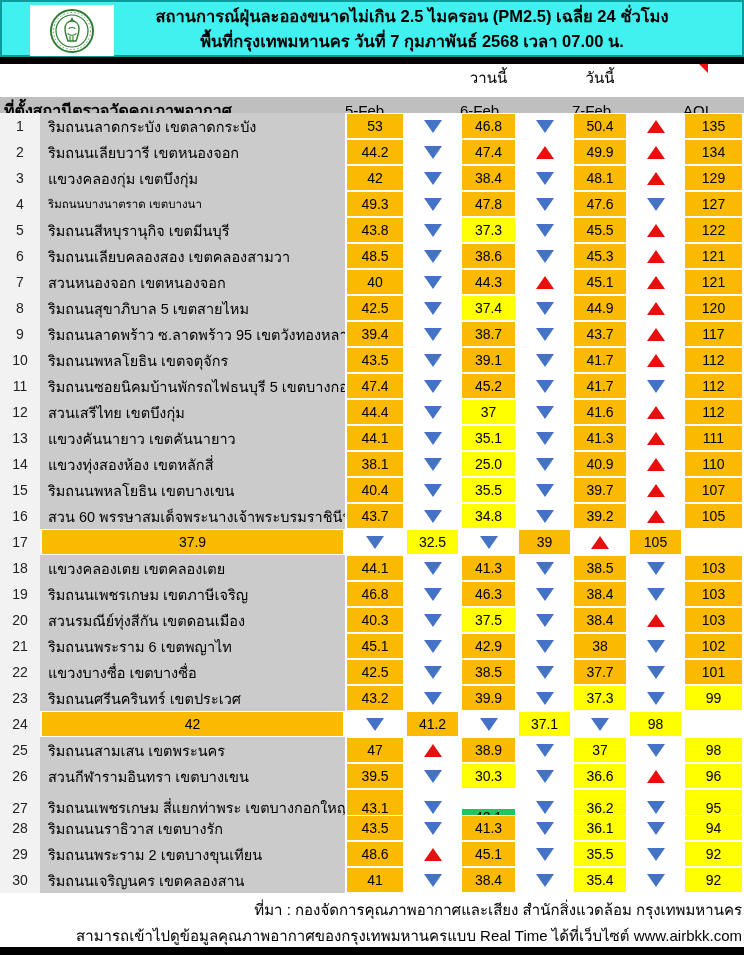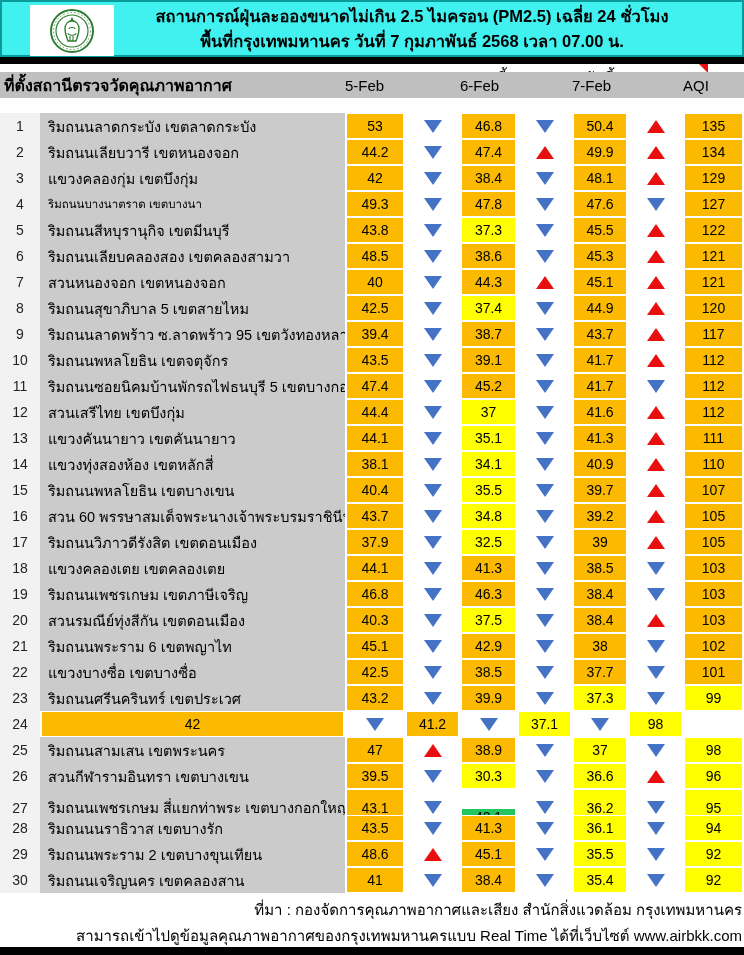--- a/index.html
+++ b/index.html
@@ -31,21 +31,21 @@
   .subheader{ position:absolute; left:0; top:64px; width:708px; height:23px; background:#fff; }
   .sub-label{ position:absolute; top:2px; font-size:15px; text-align:center; }
   .sub-yesterday{ left:460px; width:57px; }
   .sub-today{ left:572px; width:56px; }
   .corner-marker{
     position:absolute; right:0; top:0; width:0; height:0;
     border-top:9px solid #E80F0F; border-left:9px solid transparent;
   }
   
   .col-header{
-    position:absolute; left:0; top:72px; width:744px; height:26px; background:#BFBFBF;
+    position:absolute; left:0; top:97px; width:744px; height:26px; background:#BFBFBF;
     display:grid; grid-template-columns:40px 305px 60px 55px 57px 55px 56px 55px 61px;
     align-items:center;
   }
   .col-station{ grid-column:1 / span 2; font-size:16px; font-weight:bold; padding-left:4px; }
   .col-date{ font-size:15px; text-align:left; }
   .col-d1{ grid-column:3; } .col-d2{ grid-column:5; } .col-d3{ grid-column:7; } .col-aqi{ grid-column:9; }
   
   .rows{ position:absolute; left:0; top:113px; width:744px; }
   .row{
     display:grid; grid-template-columns:40px 305px 60px 55px 57px 55px 56px 55px 61px;
@@ -454,21 +454,21 @@
     <div class="row">
       <div class="cell-no">14</div>
       <div class="cell-station">แขวงทุ่งสองห้อง เขตหลักสี่</div>
       <div class="cell-val">
           <div class="inner" style="background: rgb(251, 186, 0);">38.1</div>
         </div>
       <div class="cell-arrow">
           <div class="tri down"></div>
         </div>
       <div class="cell-val">
-          <div class="inner" style="background: rgb(255, 255, 0);">34.1</div>
+          <div class="inner" style="background: rgb(255, 255, 0);">25.0</div>
         </div>
       <div class="cell-arrow">
           <div class="tri down"></div>
         </div>
       <div class="cell-val">
           <div class="inner" style="background: rgb(251, 186, 0);">40.9</div>
         </div>
       <div class="cell-arrow">
           <div class="tri up"></div>
         </div>
@@ -524,21 +524,20 @@
       <div class="cell-arrow">
           <div class="tri up"></div>
         </div>
       <div class="cell-val">
           <div class="inner" style="background: rgb(251, 186, 0);">105</div>
         </div>
     </div>
 
     <div class="row">
       <div class="cell-no">17</div>
-      <div class="cell-station">ริมถนนวิภาวดีรังสิต เขตดอนเมือง</div>
       <div class="cell-val">
           <div class="inner" style="background: rgb(251, 186, 0);">37.9</div>
         </div>
       <div class="cell-arrow">
           <div class="tri down"></div>
         </div>
       <div class="cell-val">
           <div class="inner" style="background: rgb(255, 255, 0);">32.5</div>
         </div>
       <div class="cell-arrow">

